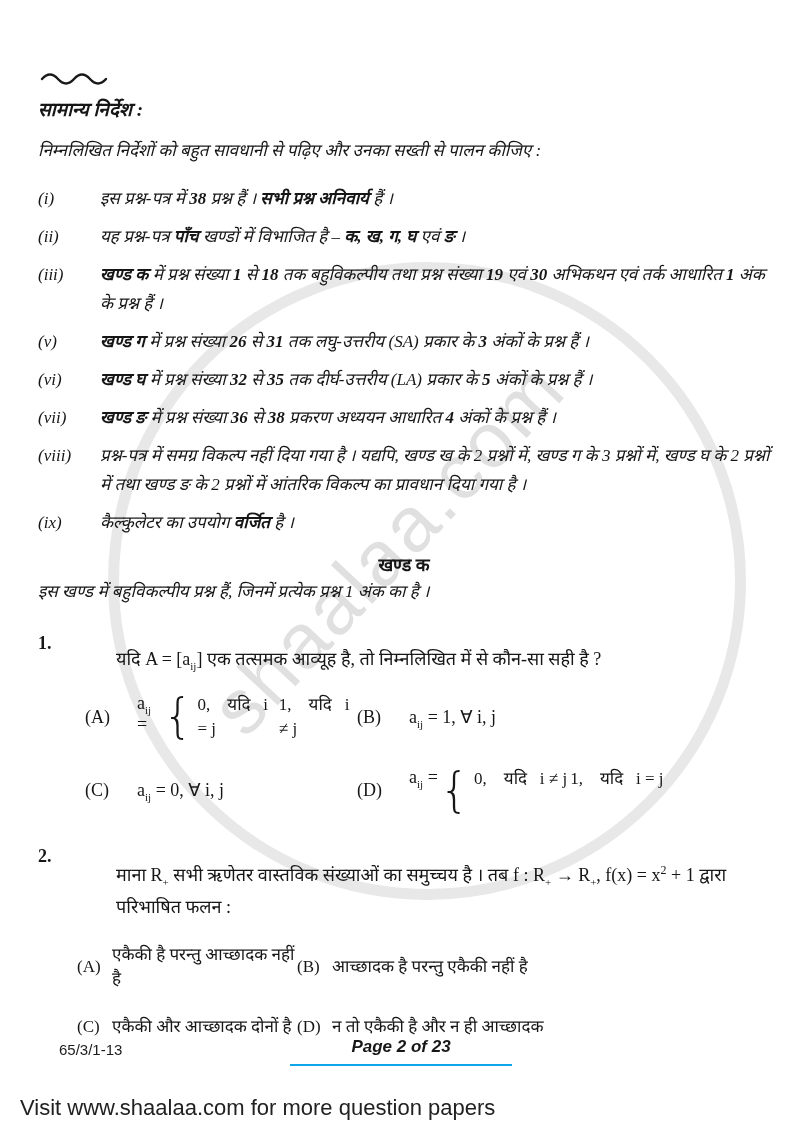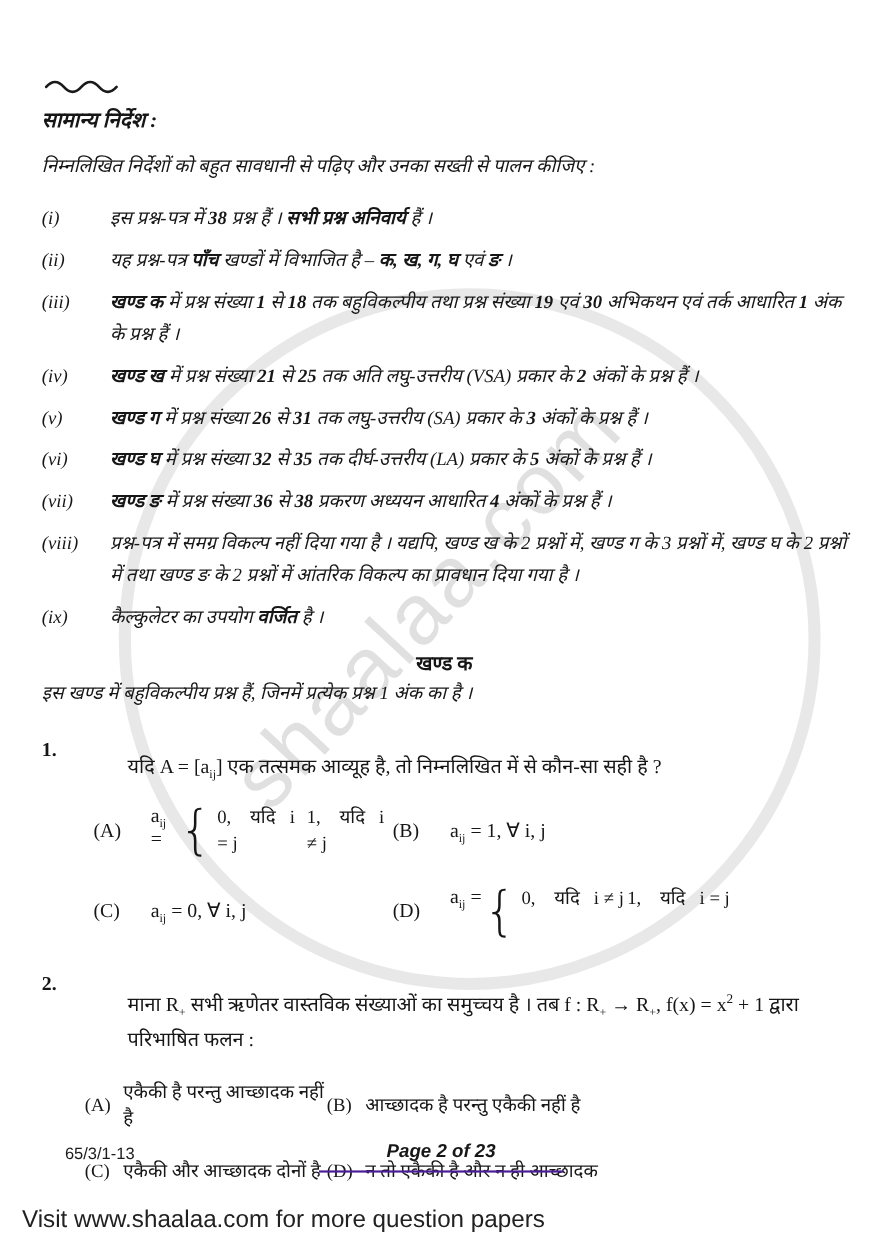--- a/index.html
+++ b/index.html
@@ -94,21 +94,21 @@
   .doc-code {
     position: absolute; left: 38px; top: 1041px; z-index: 2;
     font-family: "Liberation Sans", sans-serif; font-size: 15px; color: #1c1c1c; margin-left: 21px;
   }
   .page-label {
     position: absolute; left: 290px; top: 1037px; width: 222px; z-index: 2;
     text-align: center;
     font-family: "Liberation Sans", sans-serif;
     font-style: italic; font-weight: bold; font-size: 17px;
     color: #171717;
-    border-bottom: 2px solid #4c1d95;
+    border-bottom: 2px solid #0ea5e9;
     padding-bottom: 7px;
   }
   .visit-note {
     position: absolute; left: 20px; top: 1095px; z-index: 2;
     font-family: "Liberation Sans", sans-serif;
     font-size: 22px; color: #212121;
   }
 </style>
 </head>
 <body>
@@ -131,24 +131,20 @@
         <span class="gi-label">(i)</span>
         <span class="gi-text"><span>इस प्रश्न-पत्र में </span><span class="b">38</span><span> प्रश्न हैं । </span><span class="b">सभी प्रश्न अनिवार्य</span><span> हैं ।</span></span>
       </div>
       <div class="gi-row">
         <span class="gi-label">(ii)</span>
         <span class="gi-text"><span>यह प्रश्न-पत्र </span><span class="b">पाँच</span><span> खण्डों में विभाजित है – </span><span class="b">क, ख, ग, घ</span><span> एवं </span><span class="b">ङ</span><span> ।</span></span>
       </div>
       <div class="gi-row">
         <span class="gi-label">(iii)</span>
         <span class="gi-text"><span class="b">खण्ड क</span><span> में प्रश्न संख्या </span><span class="b">1</span><span> से </span><span class="b">18</span><span> तक बहुविकल्पीय तथा प्रश्न संख्या </span><span class="b">19</span><span> एवं </span><span class="b">30</span><span> अभिकथन एवं तर्क आधारित </span><span class="b">1</span><span> अंक के प्रश्न हैं ।</span></span>
-      </div>
-      <div class="gi-row">
-        <span class="gi-label">(iv)</span>
-        <span class="gi-text"><span class="b">खण्ड ख</span><span> में प्रश्न संख्या </span><span class="b">21</span><span> से </span><span class="b">25</span><span> तक अति लघु-उत्तरीय (VSA) प्रकार के </span><span class="b">2</span><span> अंकों के प्रश्न हैं ।</span></span>
       </div>
       <div class="gi-row">
         <span class="gi-label">(v)</span>
         <span class="gi-text"><span class="b">खण्ड ग</span><span> में प्रश्न संख्या </span><span class="b">26</span><span> से </span><span class="b">31</span><span> तक लघु-उत्तरीय (SA) प्रकार के </span><span class="b">3</span><span> अंकों के प्रश्न हैं ।</span></span>
       </div>
       <div class="gi-row">
         <span class="gi-label">(vi)</span>
         <span class="gi-text"><span class="b">खण्ड घ</span><span> में प्रश्न संख्या </span><span class="b">32</span><span> से </span><span class="b">35</span><span> तक दीर्घ-उत्तरीय (LA) प्रकार के </span><span class="b">5</span><span> अंकों के प्रश्न हैं ।</span></span>
       </div>
       <div class="gi-row">

